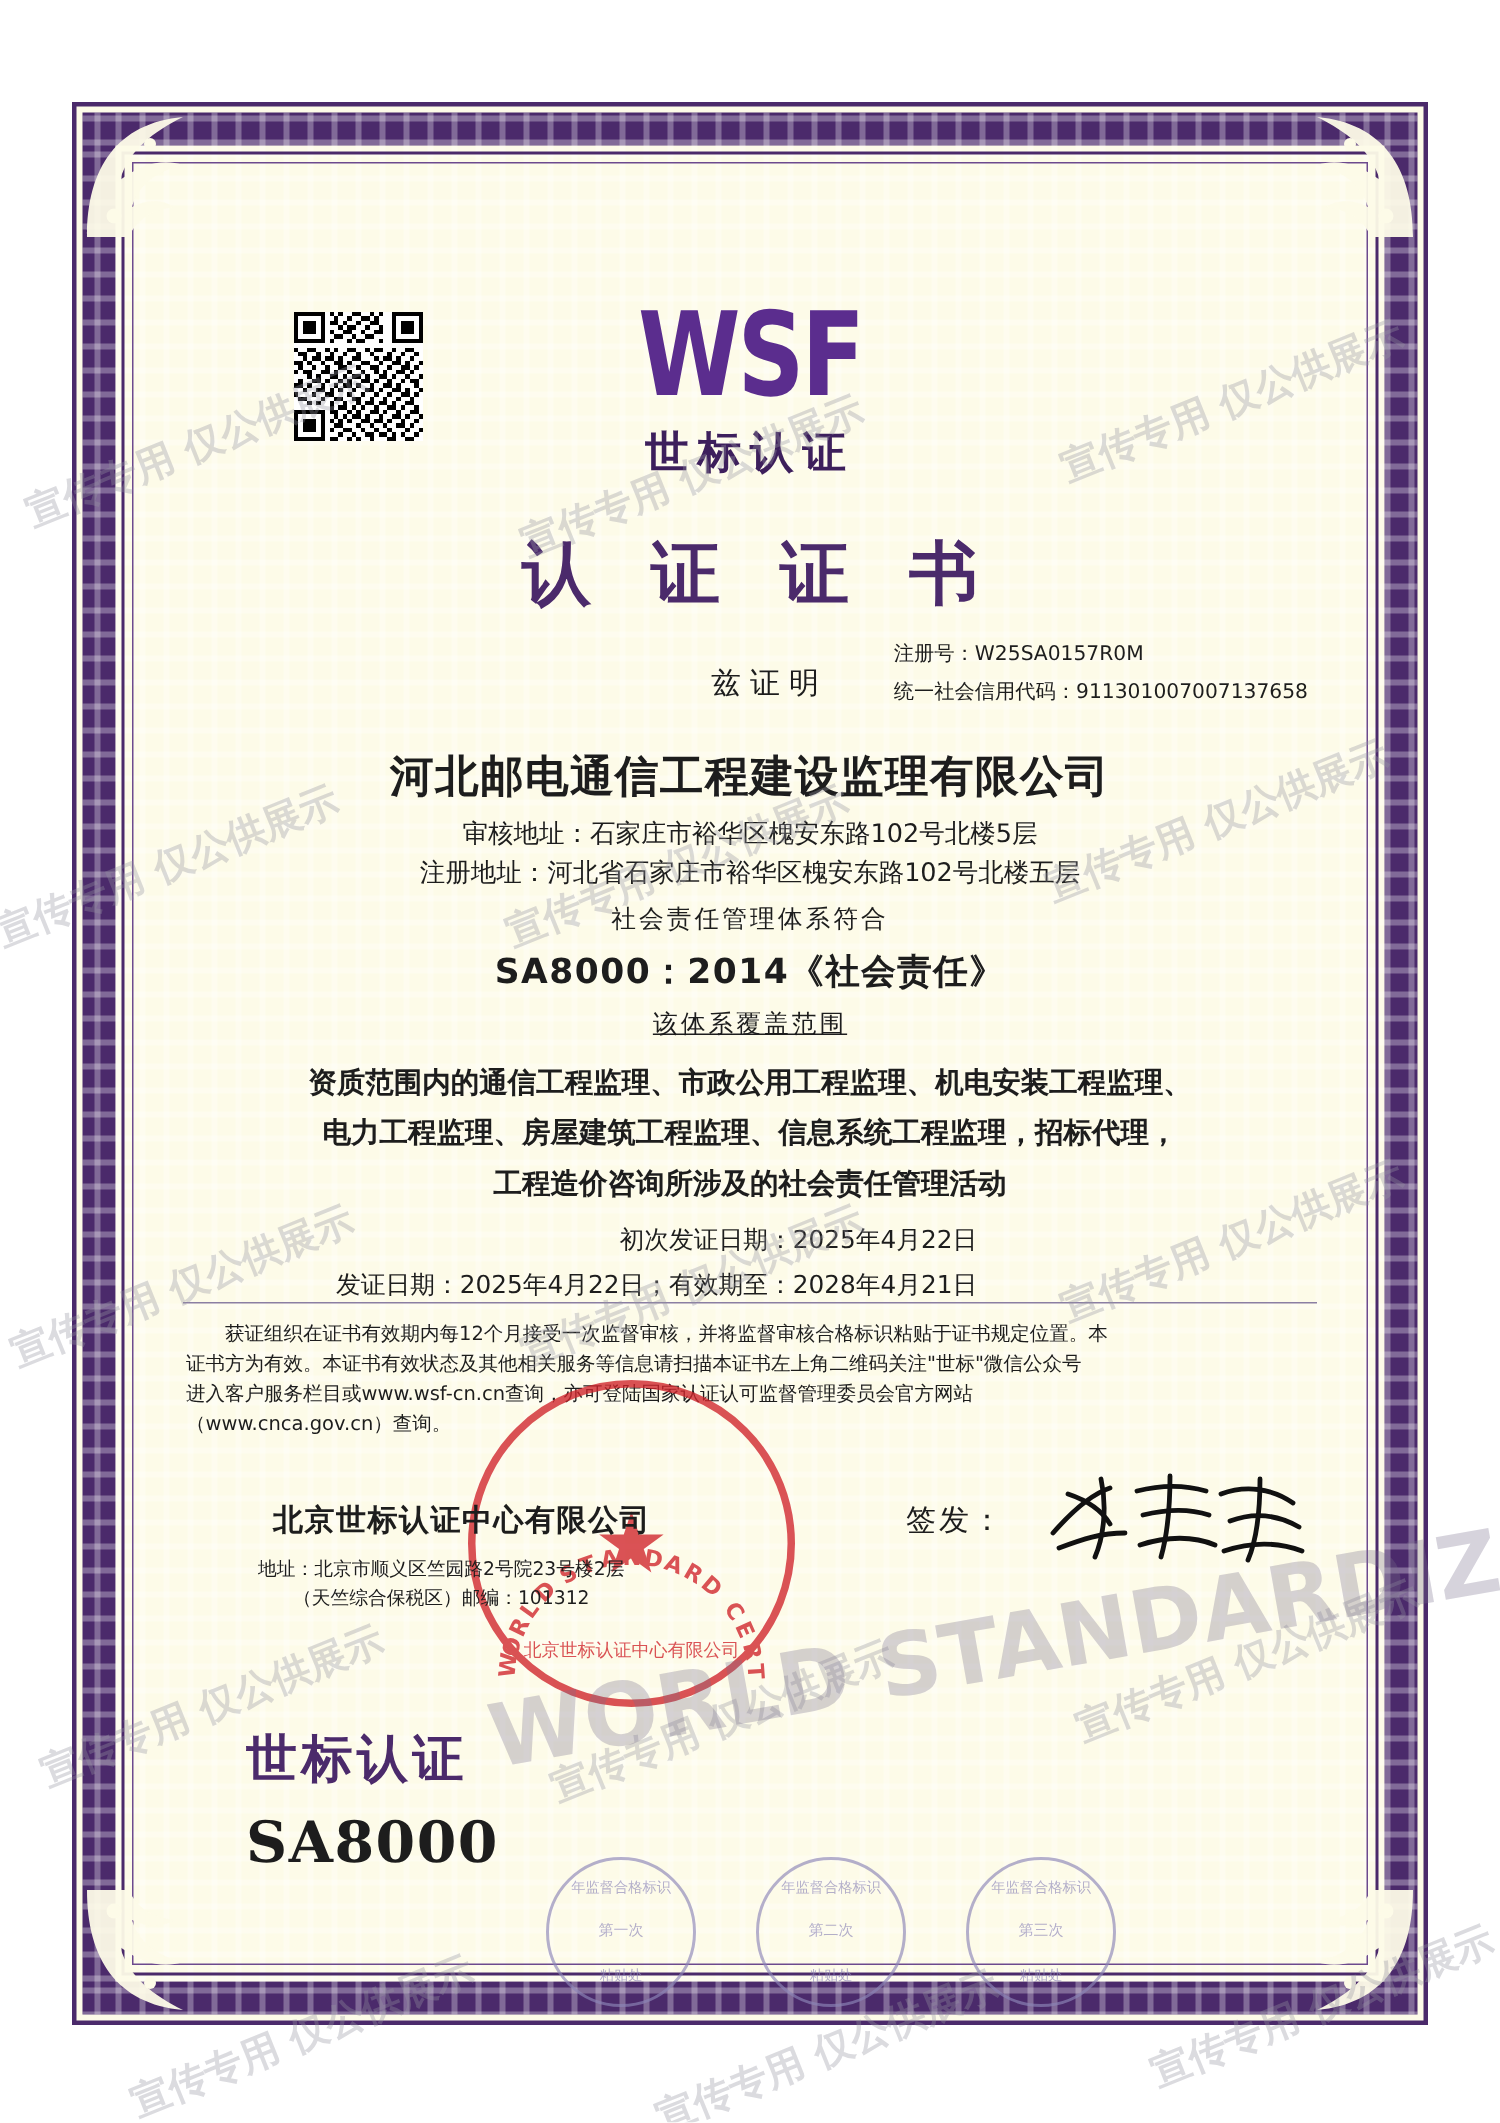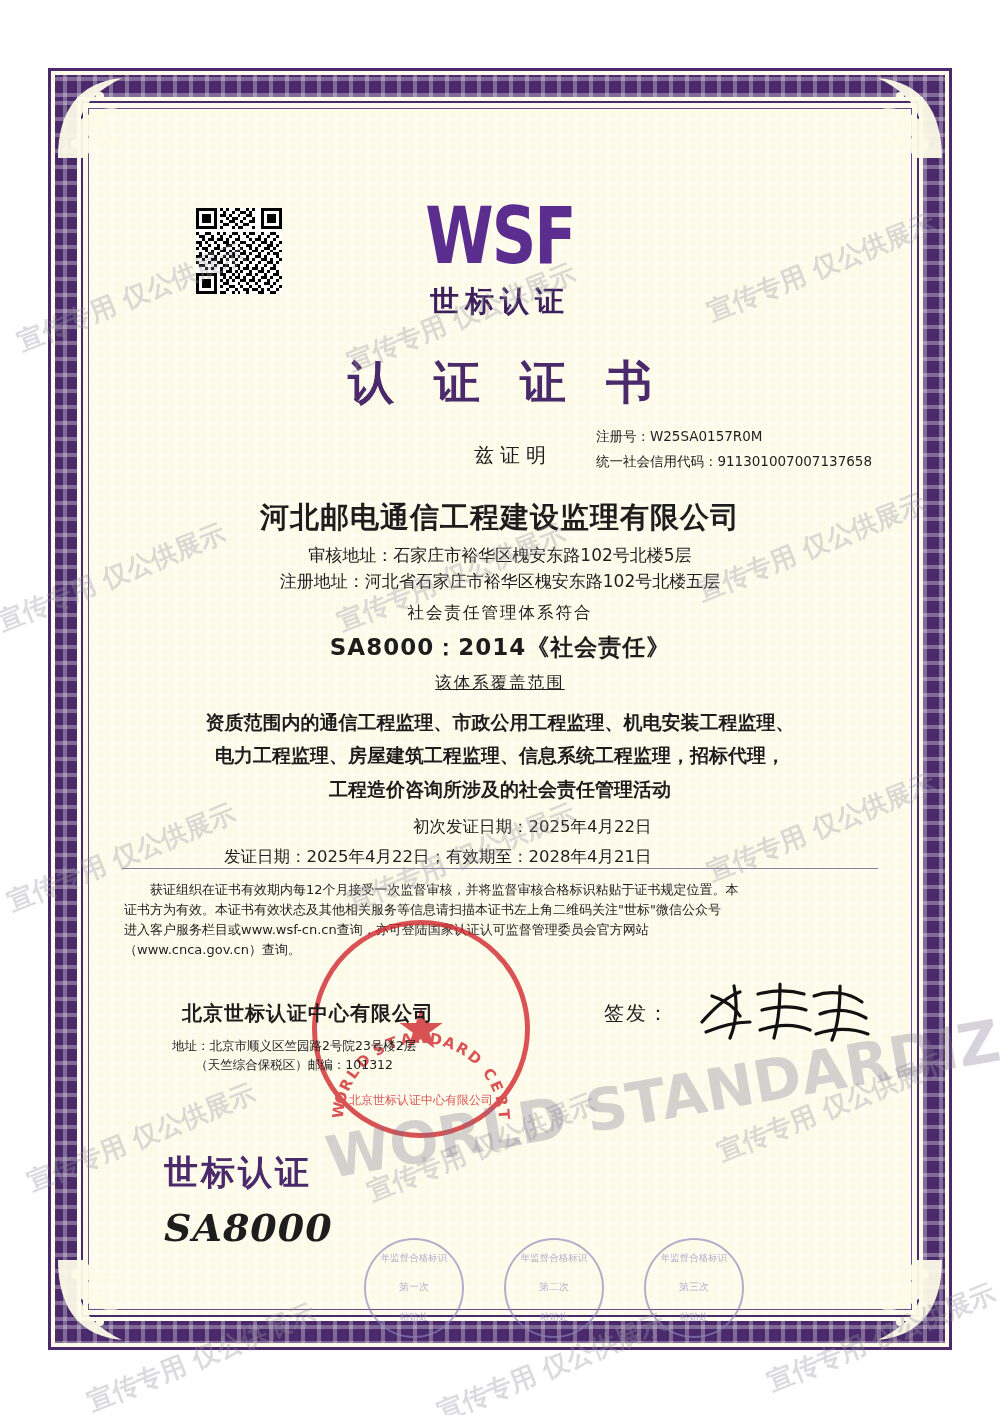--- a/index.html
+++ b/index.html
@@ -351,21 +351,20 @@
   }
   .brand-std {
     position: absolute;
     left: 60px;
     top: 1085px;
     font-size: 38px;
     font-weight: bold;
     color: #1d1d1d;
     font-family: "DejaVu Serif", serif;
     letter-spacing: 1px;
-    font-style: italic;
   }
 
   
   .stamps {
     position: absolute;
     left: 260px;
     top: 1118px;
     width: 400px;
     height: 100px;
   }

